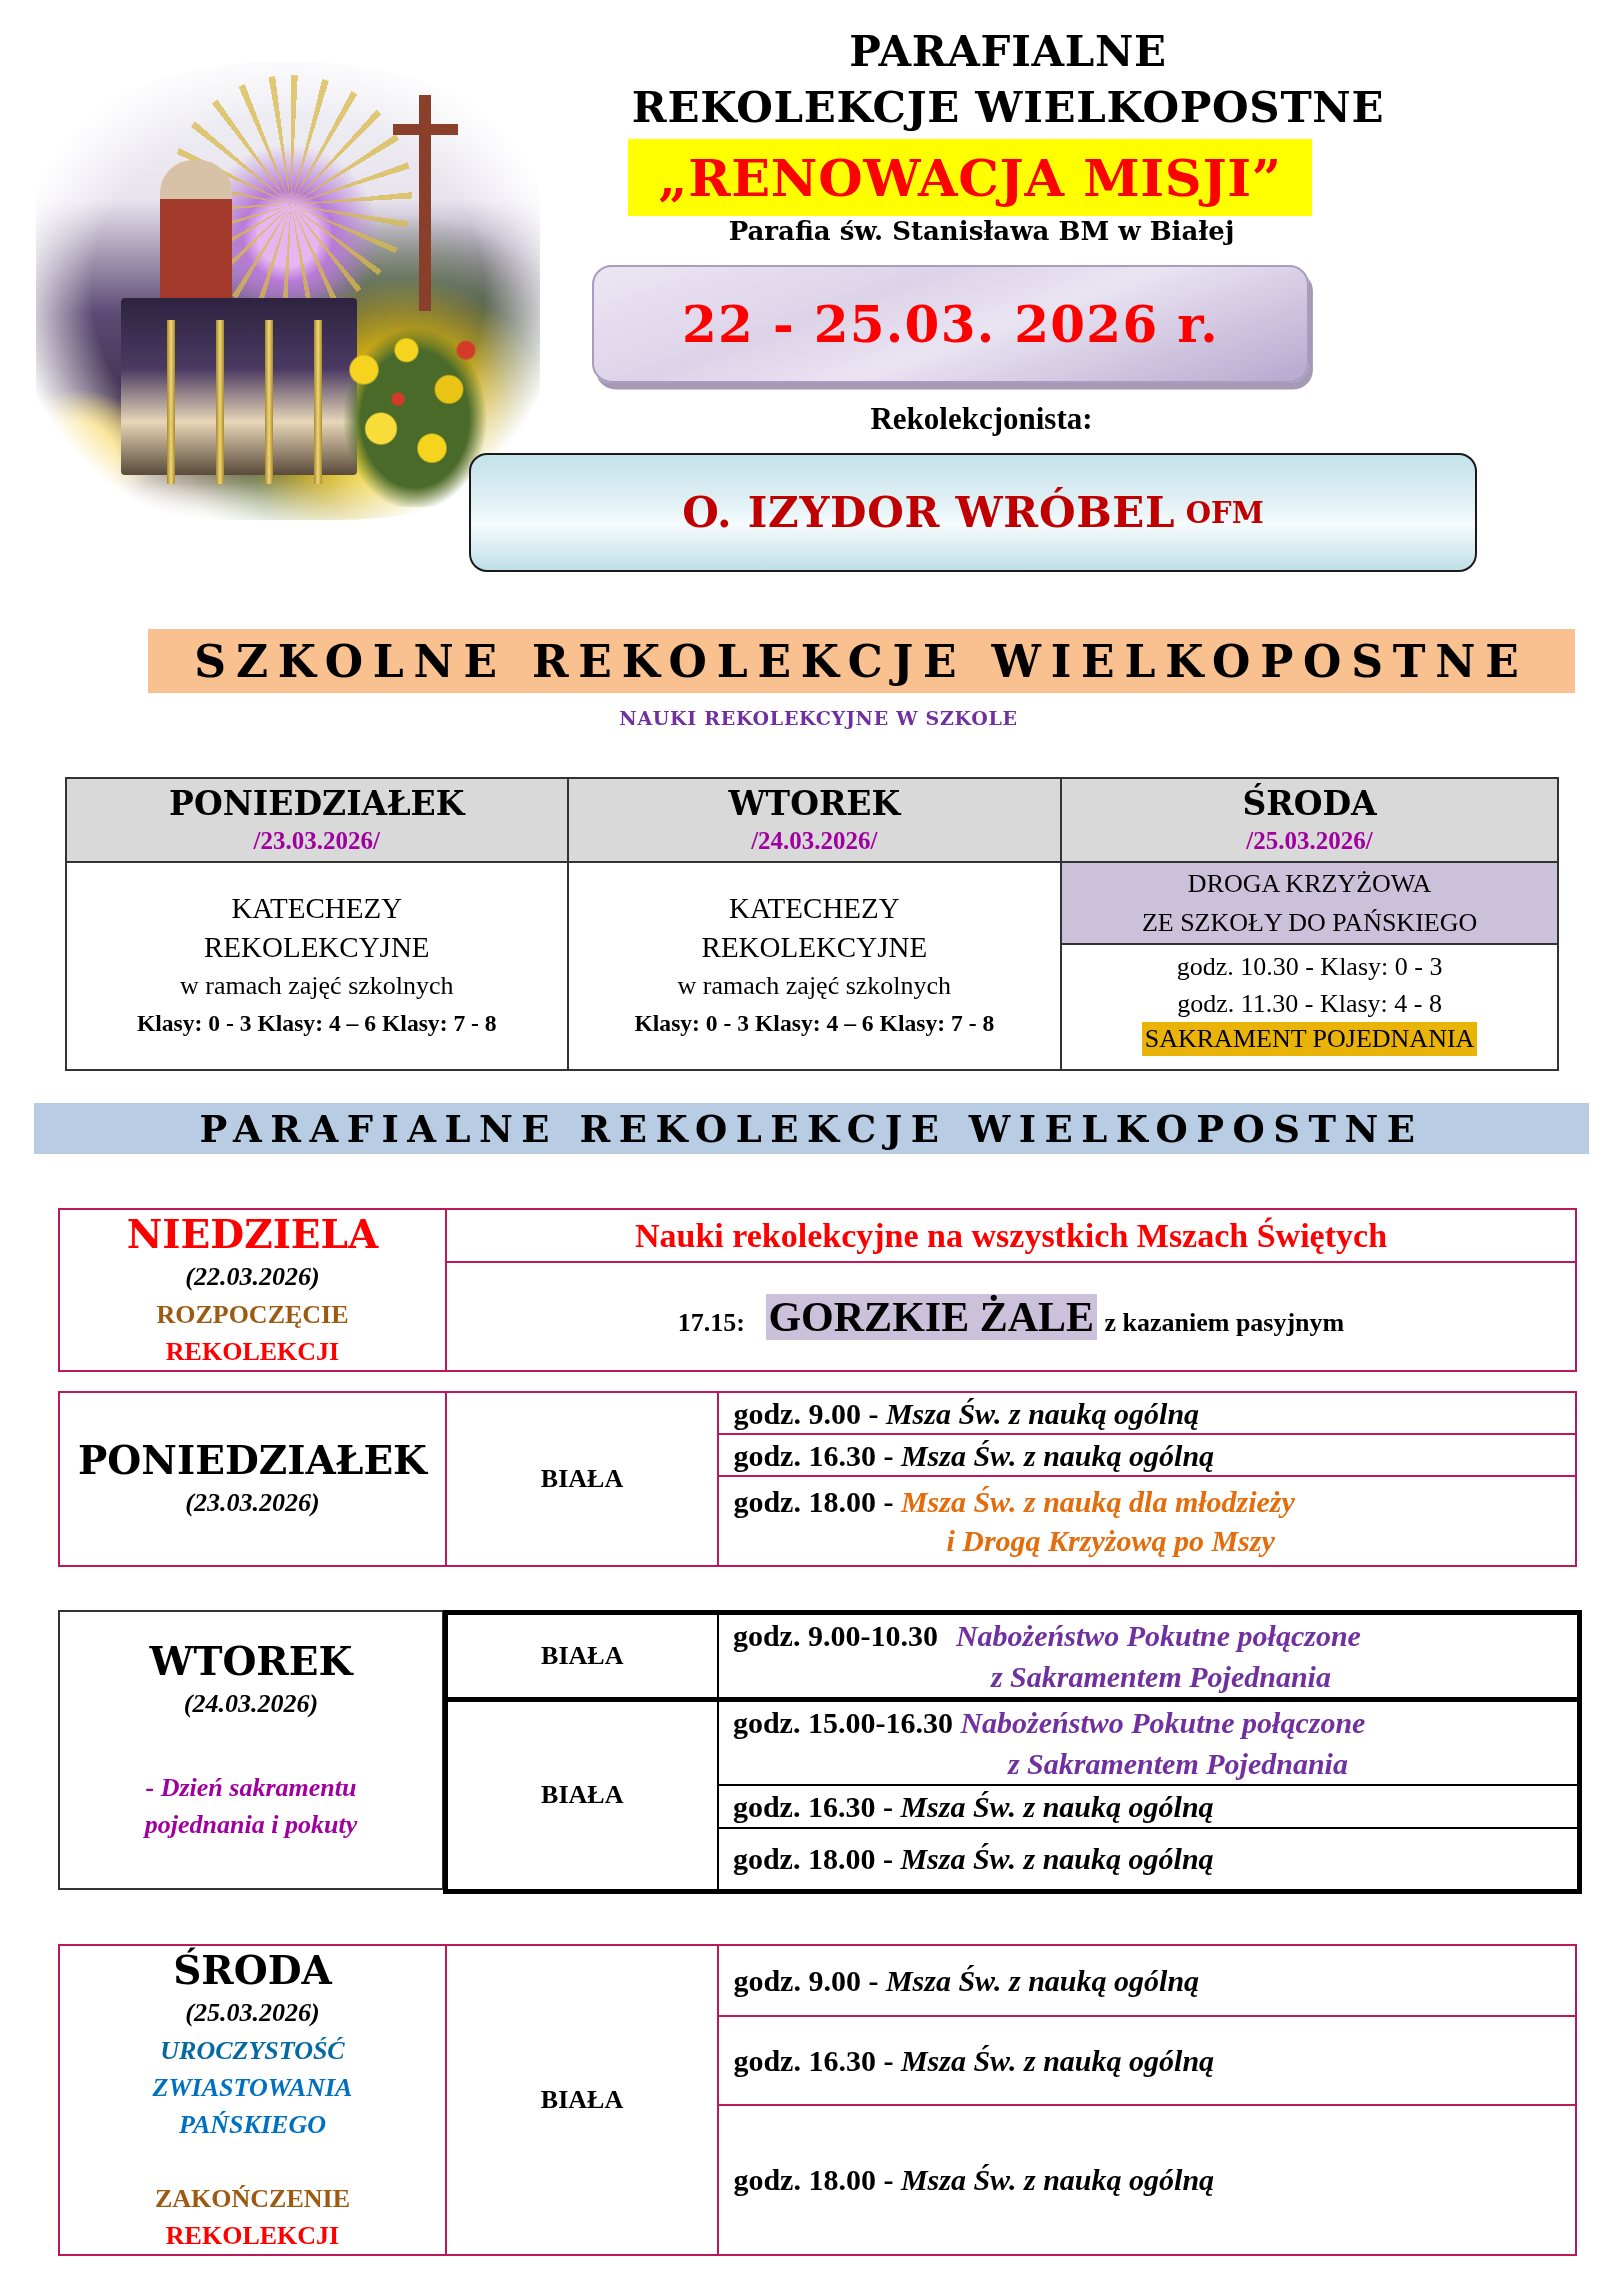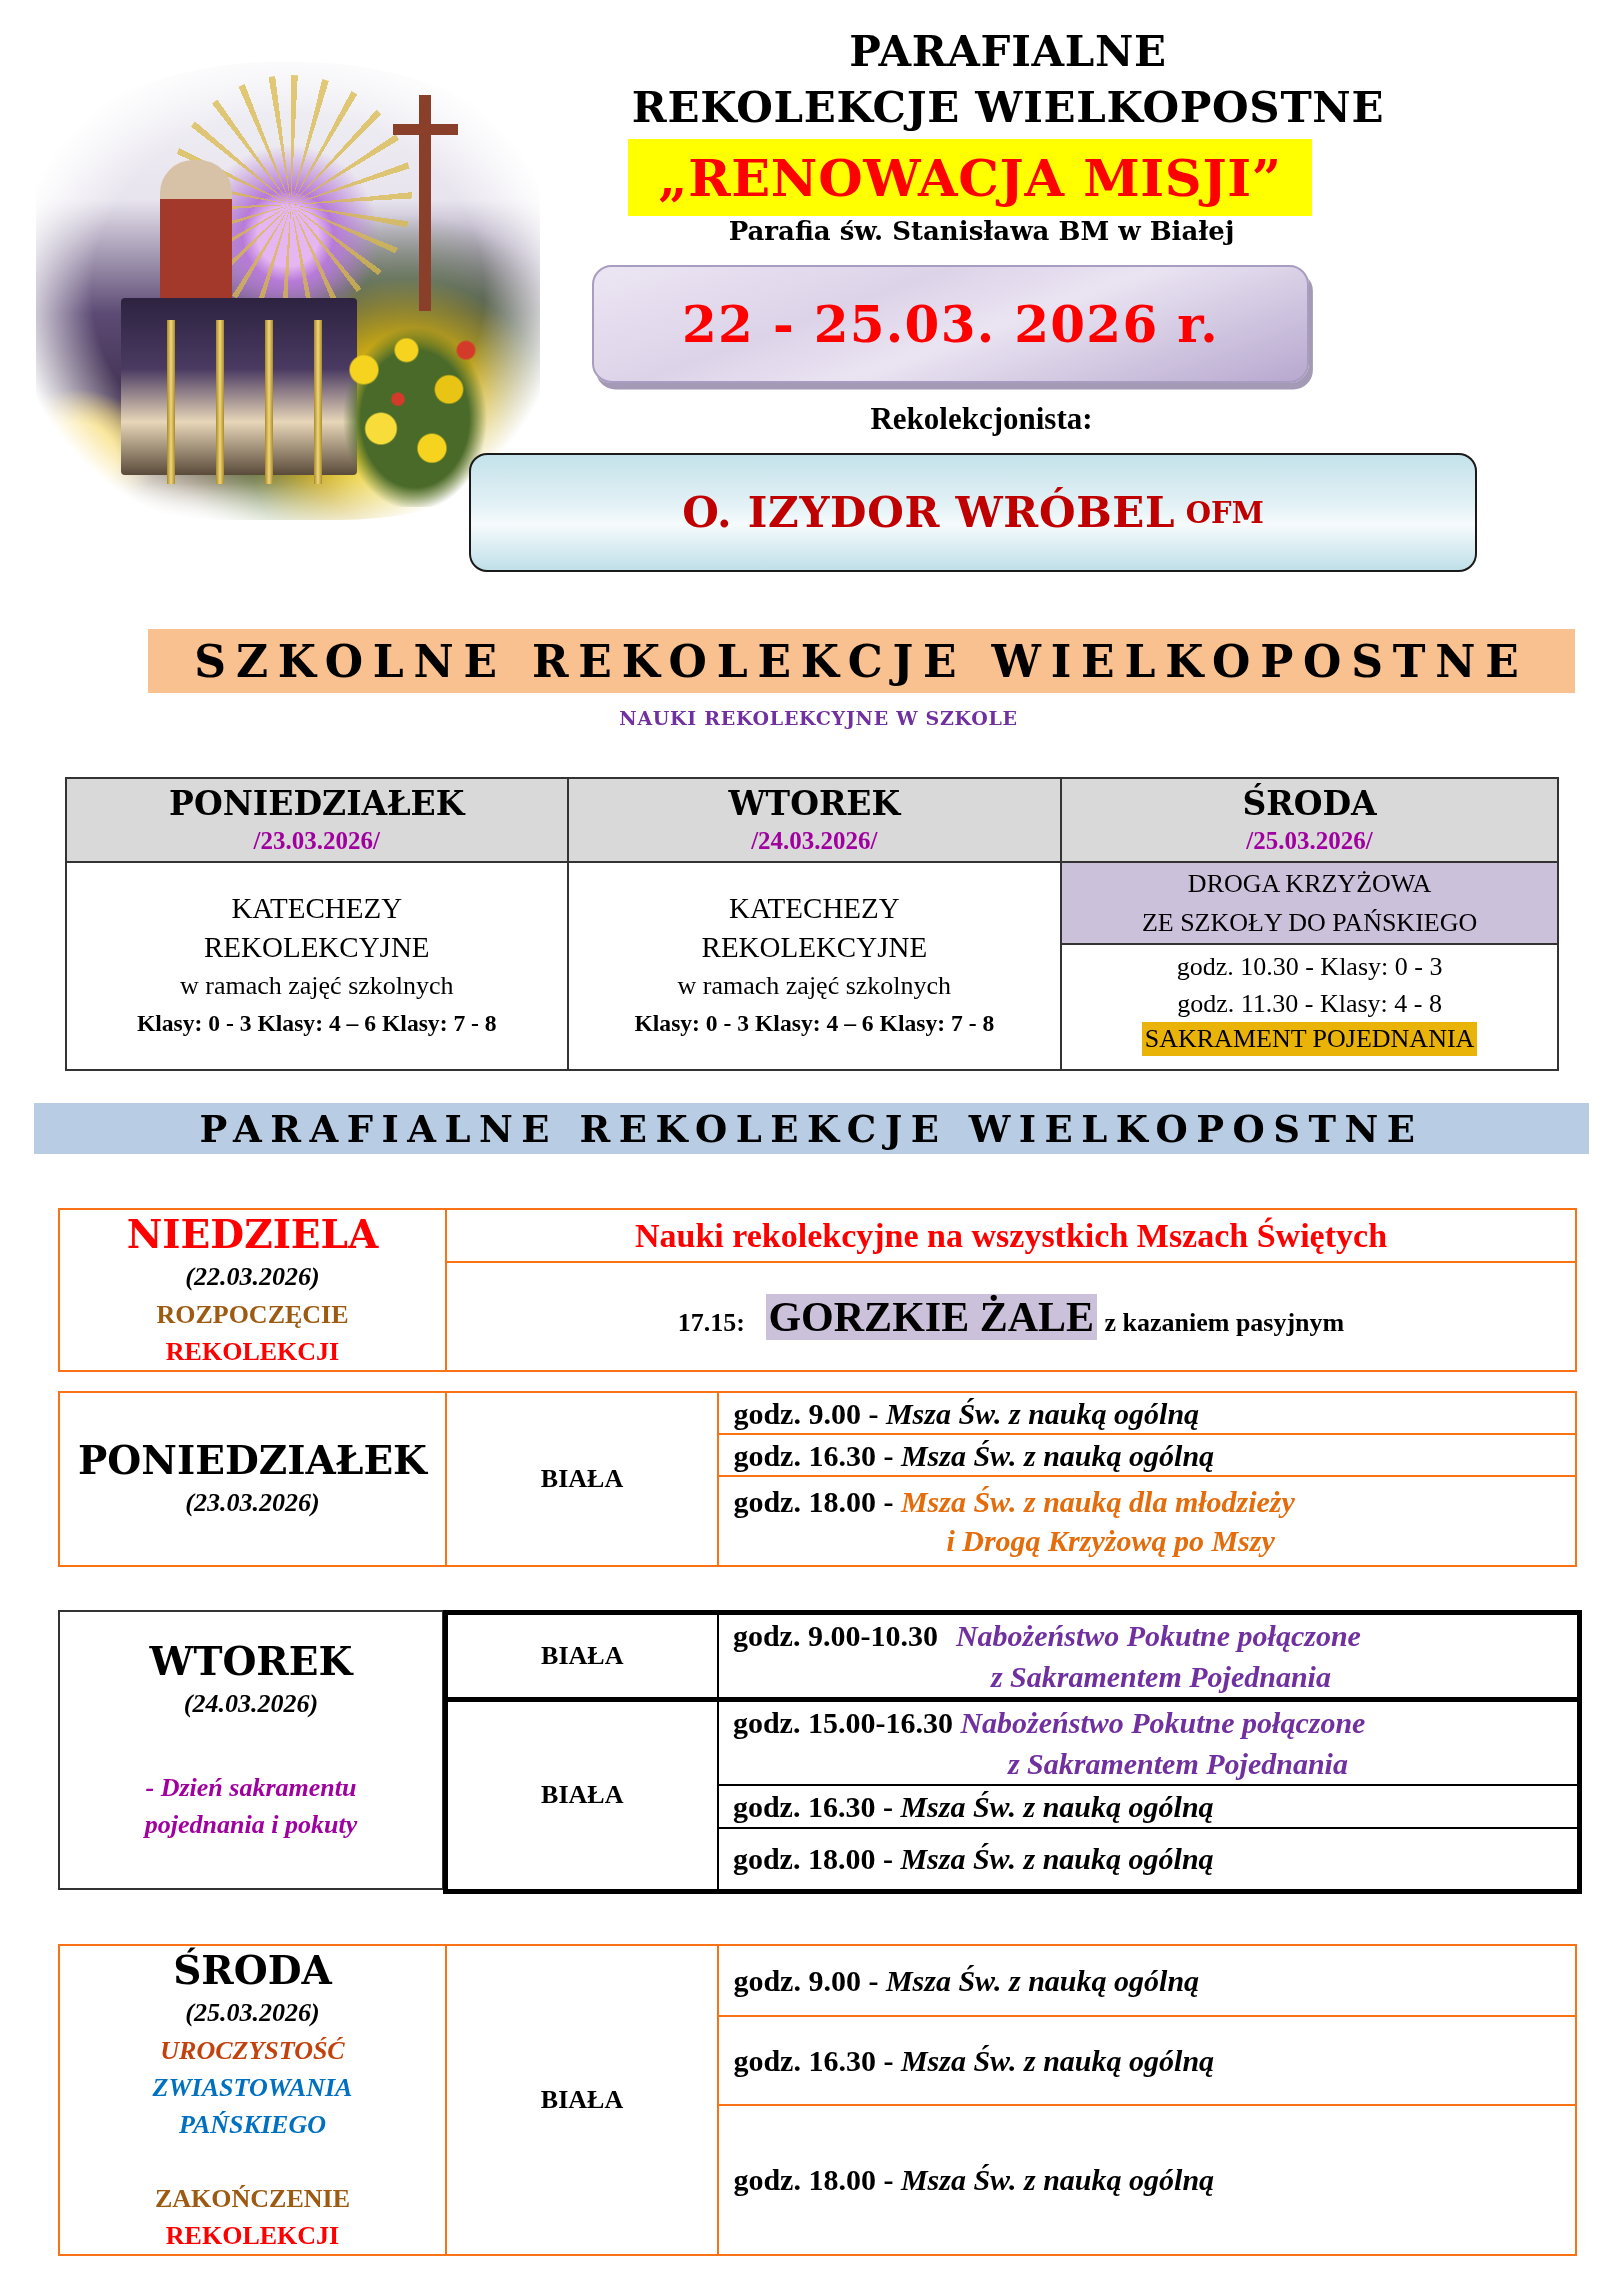--- a/index.html
+++ b/index.html
@@ -109,21 +109,21 @@
     .sakr { display: inline-block; background: #eab308; font-size: 26px; line-height: 34px; padding: 0 2.6px; }
 
     
     .parish-banner {
       left: 34px; top: 1103px; width: 1555px; height: 51px;
       background: #b8cce4;
       display: flex; align-items: center; justify-content: center;
     }
     .parish-banner span { font-size: 37px; letter-spacing: 8.5px; }
 
-    .sched td { border: 2px solid #f97316; vertical-align: middle; }
+    .sched td { border: 2px solid #be185d; vertical-align: middle; }
     .sched .daycol { text-align: center; width: 387px; }
     .sched .colorcol { text-align: center; width: 272px; font-size: 26px; font-weight: bold; }
     .sched .slot { padding-left: 14.4px; font-size: 30px; line-height: 39px; }
     .slot .time { font-weight: bold; }
     .slot .desc { font-style: italic; font-weight: bold; }
     .dayname { display: block; font-size: 39px; line-height: 48px; }
     .daydate { display: block; font-style: italic; font-weight: bold; font-size: 26px; line-height: 38px; }
     .note { display: block; font-size: 26px; line-height: 37px; font-weight: bold; }
 
     .t-niedz { left: 58px; top: 1208px; width: 1519px; }
@@ -311,21 +311,21 @@
   </tbody>
     </table>
 </div>
 
 <table class="abs sched t-sr times">
   <tbody>
       <tr>
     <td class="daycol" rowspan="3" style="height:305px">
       <span class="dayname slab">ŚRODA</span>
       <span class="daydate">(25.03.2026)</span>
-      <span class="note i" style="color:#c2410c">UROCZYSTOŚĆ</span>
+      <span class="note i" style="color:#0369a1">UROCZYSTOŚĆ</span>
       <span class="note i" style="color:#0070c0">ZWIASTOWANIA</span>
       <span class="note i" style="color:#0070c0">PAŃSKIEGO</span>
       <span class="note" style="color:#9c5a12; margin-top:37px">ZAKOŃCZENIE</span>
       <span class="note" style="color:#ff0000">REKOLEKCJI</span>
     </td>
     <td class="colorcol" rowspan="3">BIAŁA</td>
     <td class="slot" style="height:70px">
       <span class="time">godz. 9.00   -</span>
       <span class="desc">Msza Św. z nauką ogólną</span>
     </td>

